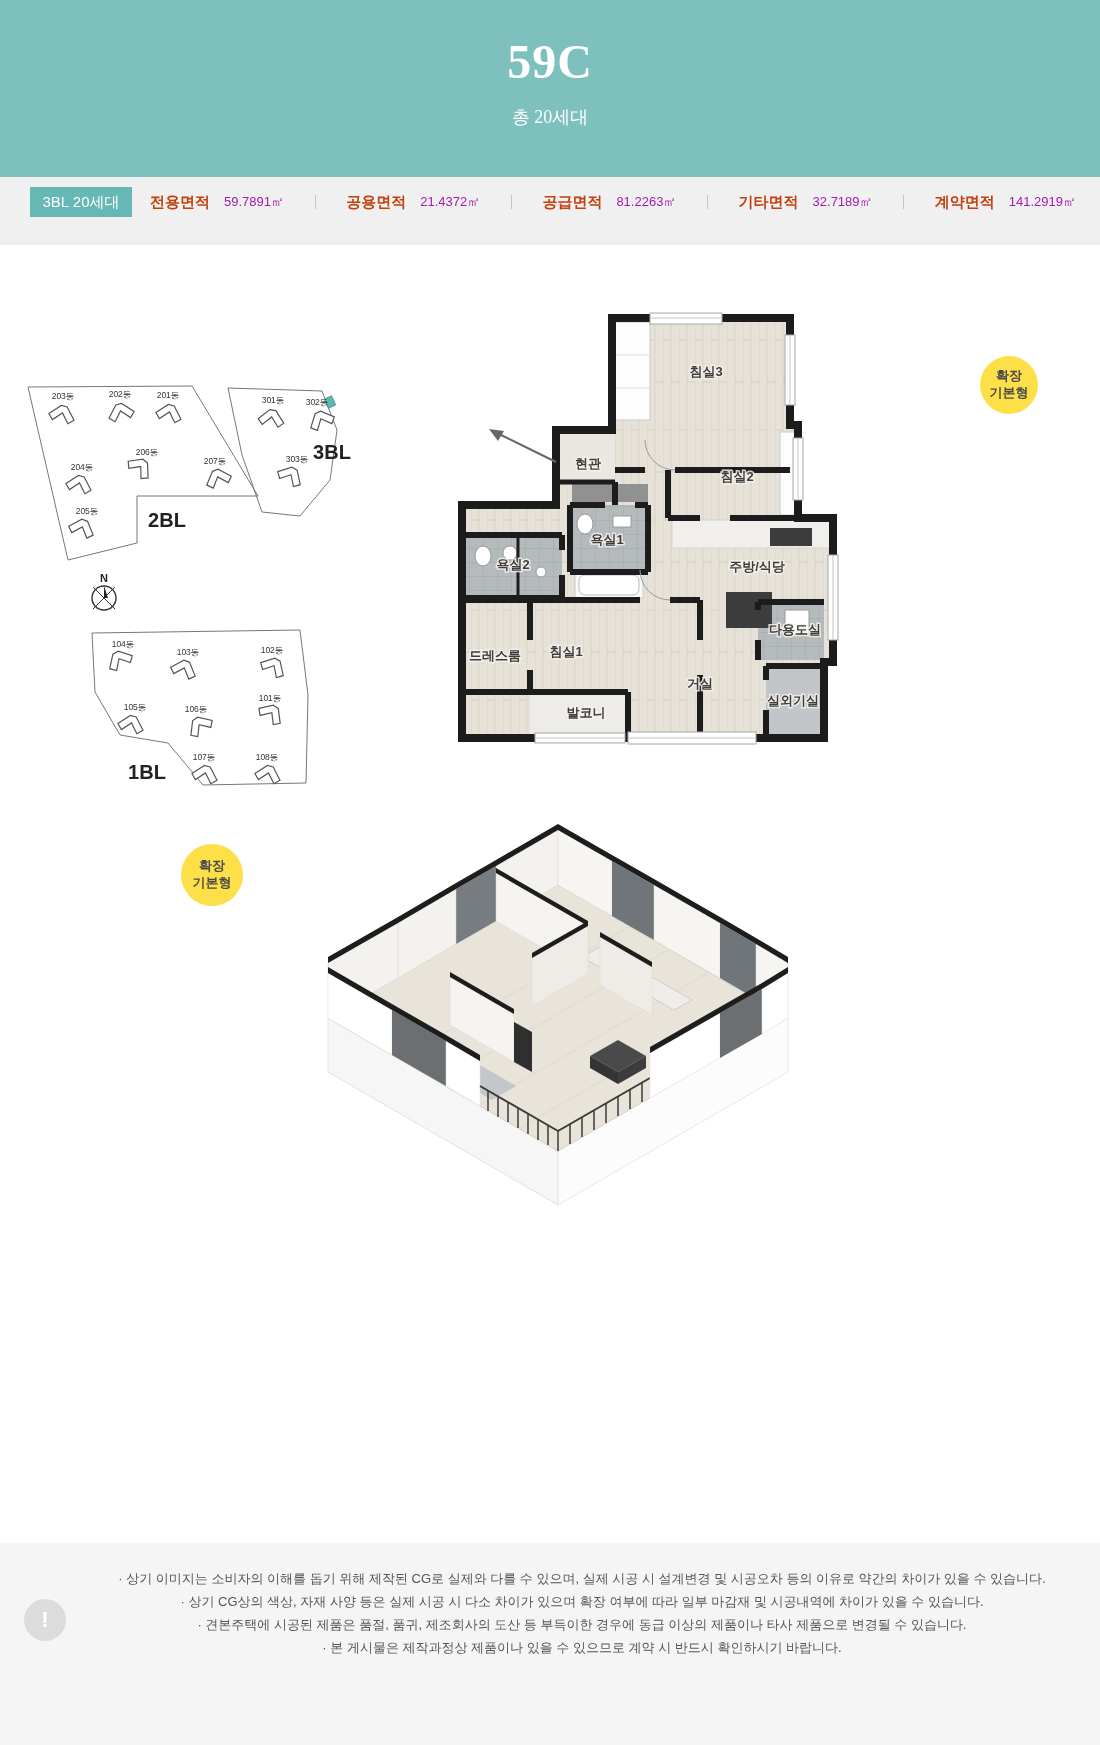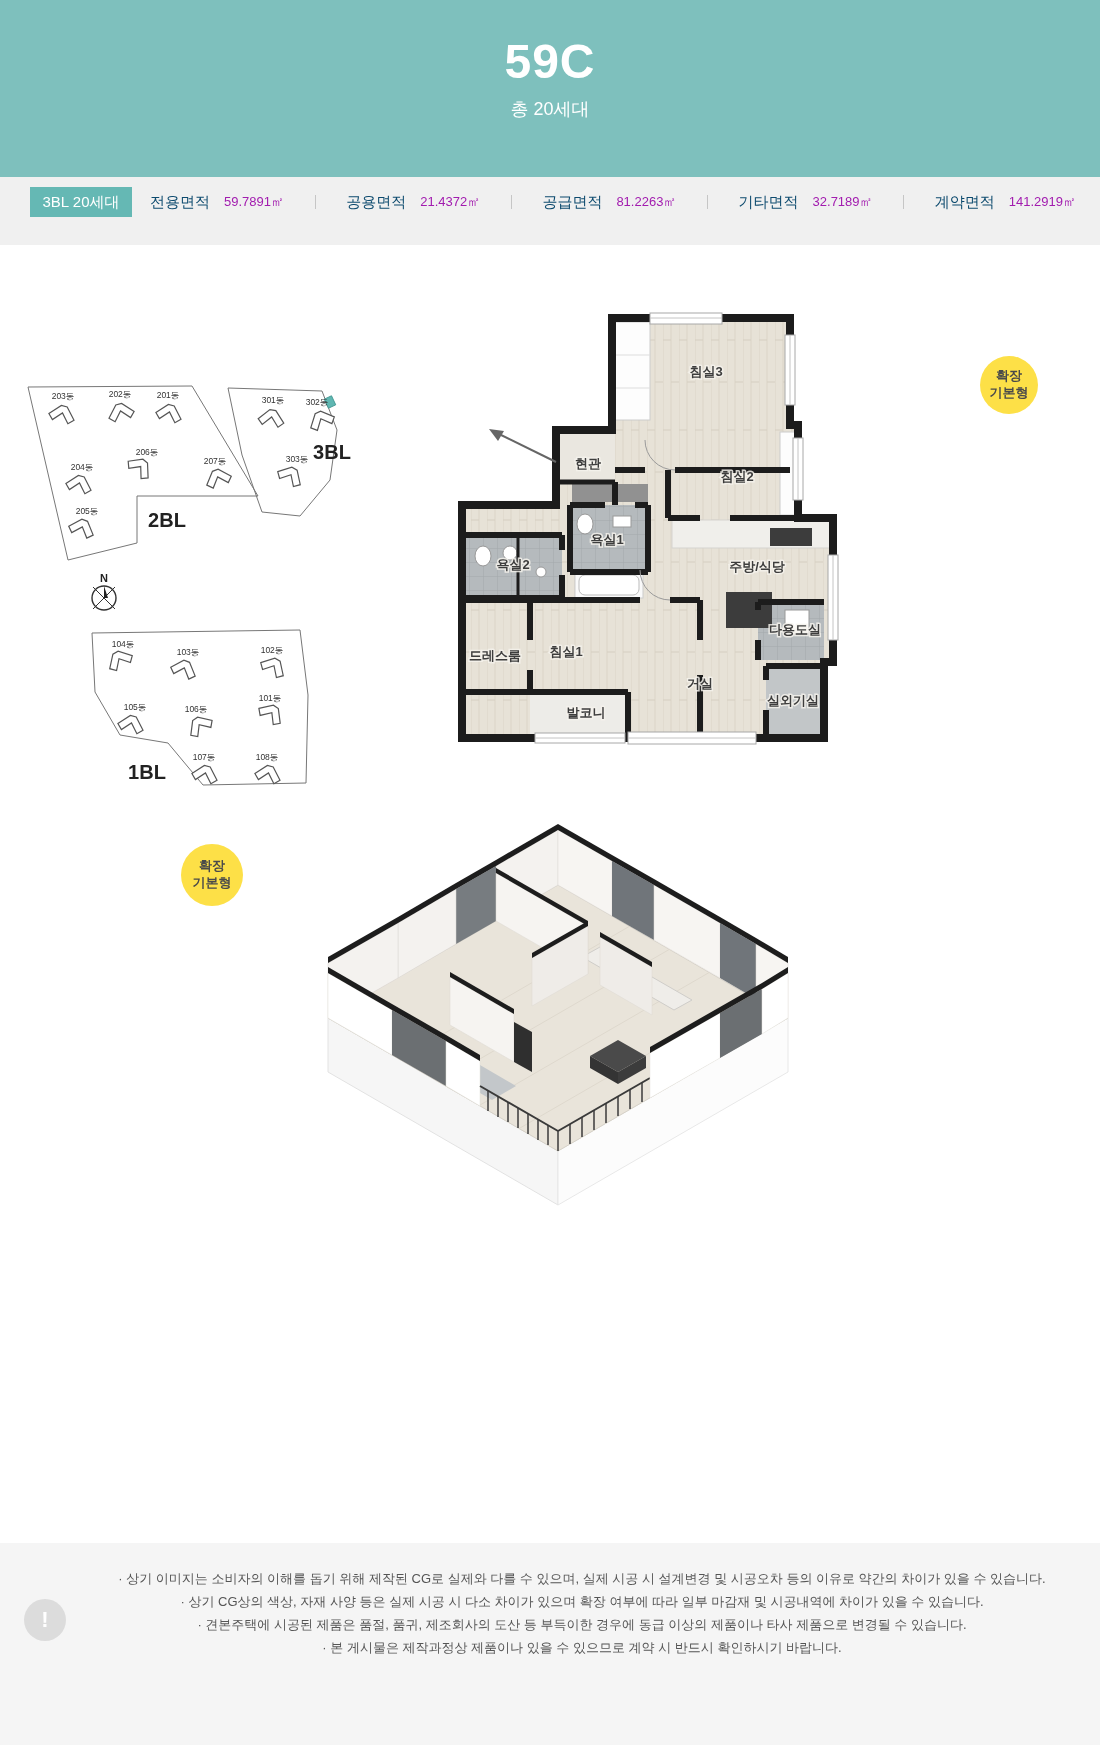--- a/index.html
+++ b/index.html
@@ -1,30 +1,30 @@
 <!DOCTYPE html>
 <html><head>
 <meta charset="utf-8">
 <style>
   html,body{margin:0;padding:0;}
   body{
     width:1100px;height:1745px;position:relative;background:#ffffff;
     font-family:"Liberation Sans","DejaVu Sans",sans-serif;overflow:hidden;
   }
   
-  .header{position:absolute;left:0;top:0;width:1100px;height:177px;background:#7ec0bd;text-align:center;}
+  .header{position:absolute;left:0;top:0;width:1100px;height:177px;background:#7ec0bd;text-align:center;font-family:Liberation Serif, serif;}
   .header .unit-type{margin-top:36px;font-size:48px;font-weight:800;color:#ffffff;letter-spacing:1px;line-height:1.1;}
-  .header .subtitle{margin-top:8px;font-size:18px;color:#ffffff;}
+  .header .subtitle{margin-top:16px;font-size:18px;color:#ffffff;}
   
   .infobar{position:absolute;left:0;top:177px;width:1100px;height:68px;background:#f0f0f0;}
   .infobar .bl-badge{position:absolute;left:30px;top:10px;width:102px;height:30px;background:#65b8b4;color:#fff;
     font-size:15px;display:flex;align-items:center;justify-content:center;}
   .infobar .areas{position:absolute;left:150px;right:24px;top:0;height:50px;display:flex;align-items:center;justify-content:space-between;}
   .area-item{display:flex;align-items:center;gap:14px;}
-  .area-item .lbl{font-size:15px;font-weight:400;color:#0c4a6e;}
+  .area-item .lbl{font-size:15px;font-weight:700;color:#c2410c;}
   .area-item .val{font-size:13px;color:#a21caf;}
   .area-divider{width:1px;height:14px;background:#c6c6c6;}
   
   svg{position:absolute;}
   .svg-siteplan{left:20px;top:335px;}
   .svg-plan2d{left:455px;top:310px;}
   .svg-plan3d{left:300px;top:815px;}
   .bl-name{font-size:20px;font-weight:700;fill:#222;text-anchor:middle;}
   .bl-label{font-size:8.5px;fill:#333;text-anchor:middle;}
   .compass-n{font-size:11px;font-weight:700;fill:#222;text-anchor:middle;}

